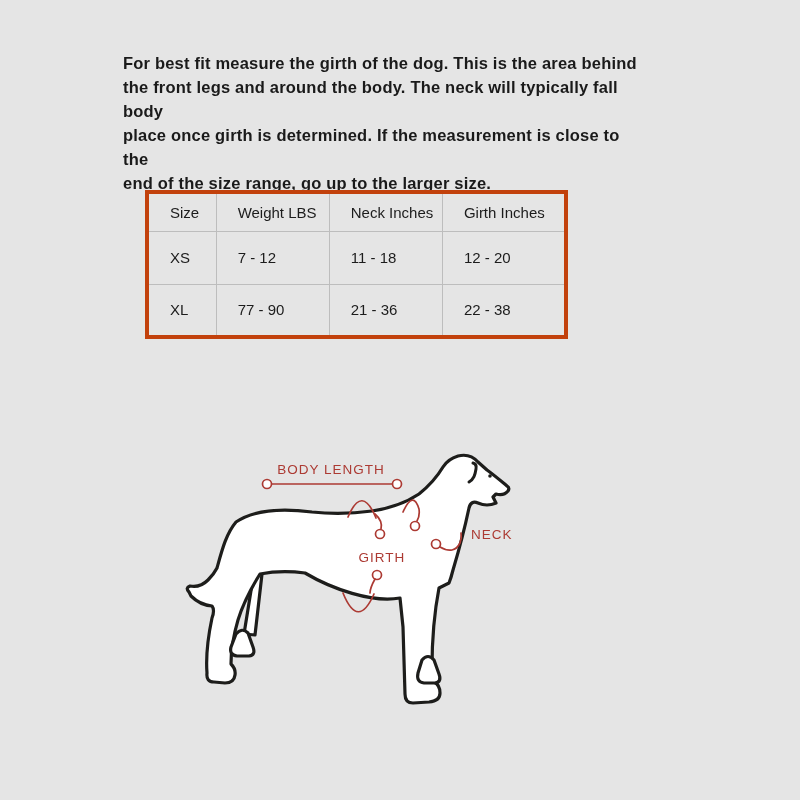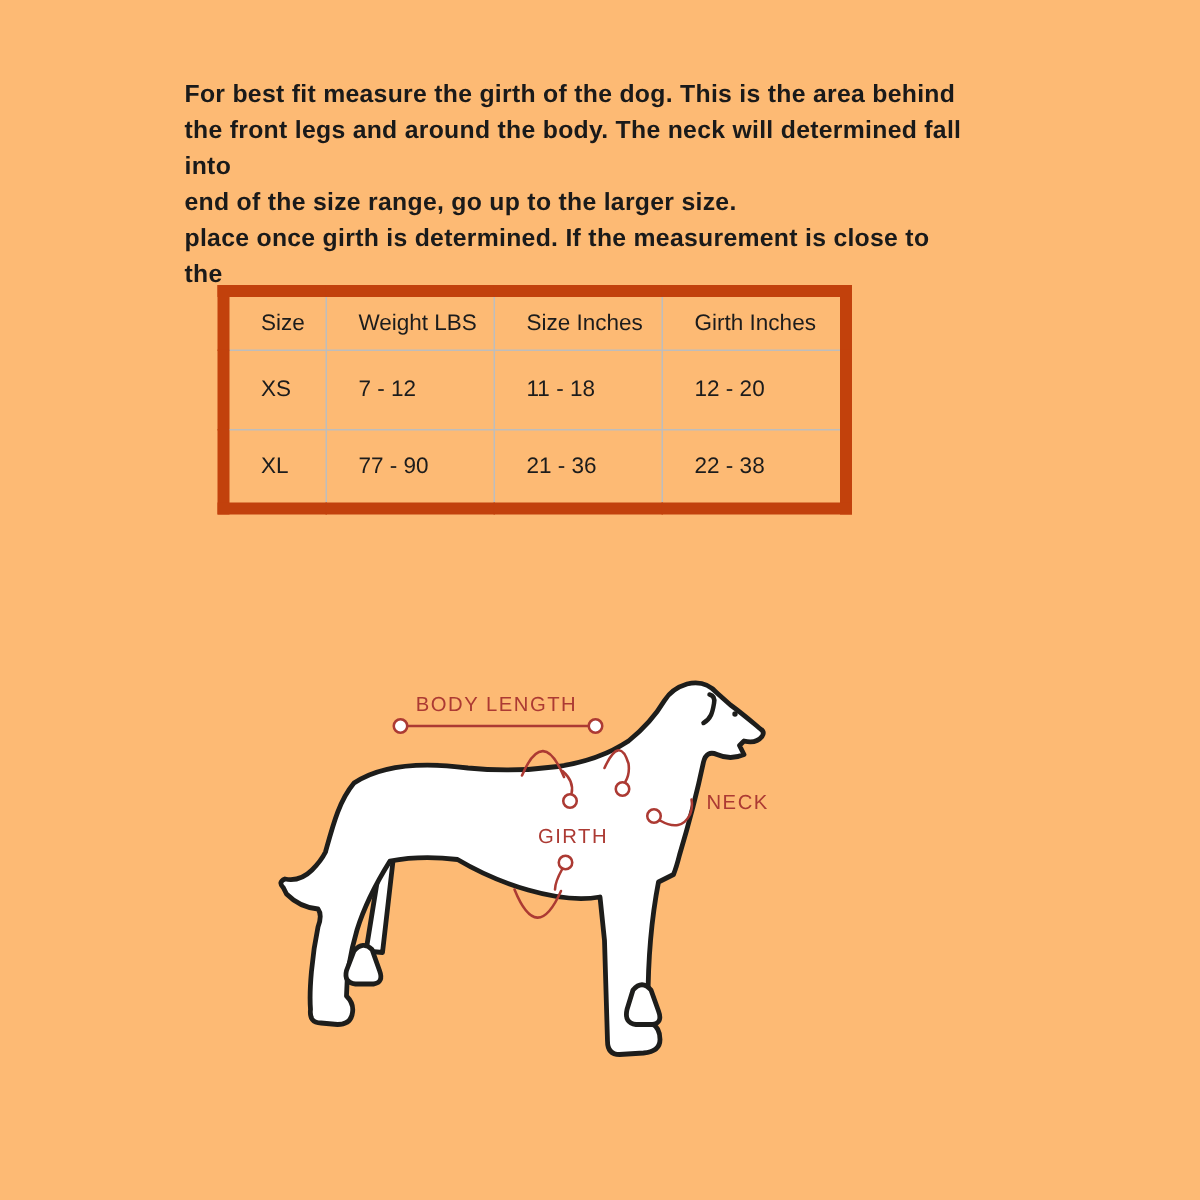--- a/index.html
+++ b/index.html
@@ -1,33 +1,33 @@
 <!DOCTYPE html>
 <html><head>
 <meta charset="utf-8">
 <style>
   html,body{margin:0;padding:0;background:#fff;}
   #canvas{
-    position:relative;width:800px;height:800px;background:#fdba74;
+    position:relative;width:800px;height:800px;background:#e5e5e5;
     font-family:"Liberation Sans","DejaVu Sans",sans-serif;overflow:hidden;
   }
   
   .intro{
     position:absolute;left:123px;top:51px;width:520px;
     color:#1a1a1a;font-size:16.5px;font-weight:700;line-height:24px;
     letter-spacing:.2px;
   }
   
   .size-table{
     position:absolute;left:145px;top:190px;width:423px;
     border-collapse:collapse;table-layout:fixed;
     color:#1c1c1c;font-size:15px;
   }
   .size-table,.size-table tr,.size-table td,.size-table th{box-sizing:border-box;}
-  .size-table{border:8px solid #c2410c;}
+  .size-table{border:4px solid #c2410c;}
   .size-table th,.size-table td{
     border:1px solid #bdbdbd;
     text-align:left;padding:0 0 0 21px;font-weight:400;vertical-align:middle;
     white-space:nowrap;
   }
   .size-table thead tr{height:39px;}
   .size-table tbody tr{height:53px;}
   col.c-size{width:16.5%;} col.c-weight{width:27%;}
   col.c-neck{width:27%;} col.c-girth{width:29.5%;}
   
@@ -43,37 +43,37 @@
     font-size:13.5px;letter-spacing:1px;font-weight:400;
   }
 </style>
 </head>
 <body>
 
 <div id="canvas">
 
   <div class="intro">
     <div>For best fit measure the girth of the dog. This is the area behind</div>
-    <div>the front legs and around the body. The neck will determined fall into</div>
+    <div>the front legs and around the body. The neck will typically fall body</div>
+    <div>place once girth is determined. If the measurement is close to the</div>
     <div>end of the size range, go up to the larger size.</div>
-    <div>place once girth is determined. If the measurement is close to the</div>
   </div>
 
   <table class="size-table">
     <colgroup>
       <col class="c-size">
         <col class="c-weight">
         <col class="c-neck">
         <col class="c-girth">
     </colgroup>
     <thead>
       <tr>
         <th>Size</th>
         <th>Weight LBS</th>
-        <th>Size Inches</th>
+        <th>Neck Inches</th>
         <th>Girth Inches</th>
       </tr>
     </thead>
     <tbody>
       <tr>
         <td>XS</td>
         <td>7 - 12</td>
         <td>11 - 18</td>
         <td>12 - 20</td>
       </tr>

